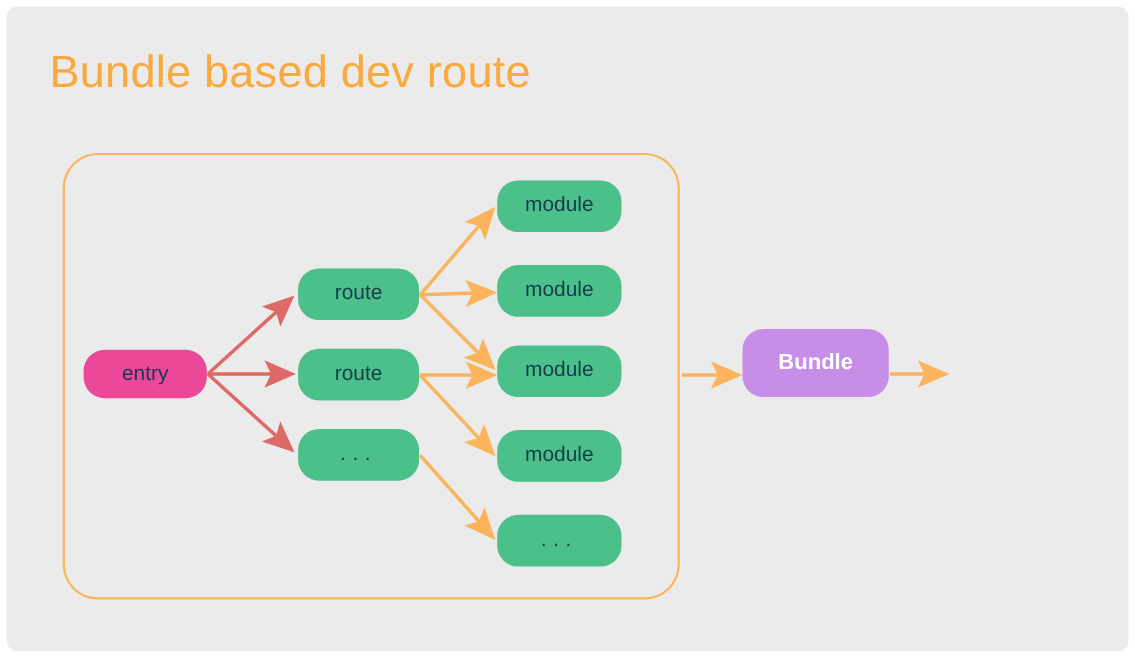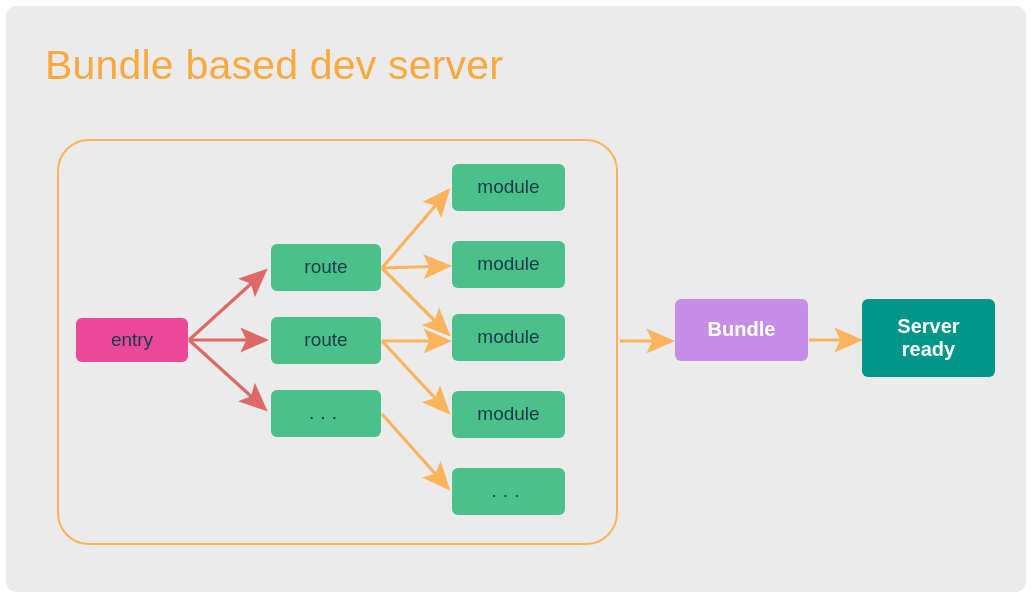--- a/index.html
+++ b/index.html
@@ -51,21 +51,21 @@
     position: absolute;
     left: 0;
     top: 0;
     width: 1032px;
     height: 600px;
     overflow: visible;
   }
   .node {
     position: absolute;
     box-sizing: border-box;
-    border-radius: 6px;
+    border-radius: 19px;
     display: flex;
     align-items: center;
     justify-content: center;
     line-height: 1.16;
   }
   .node-entry {
     background: #ec4899;
     color: #163b4a;
     font-size: 19px;
     font-weight: 400;
@@ -93,21 +93,21 @@
     font-size: 19px;
   }
 </style>
 </head>
 <body>
 
 <div id="stage">
 
   <div class="panel"></div>
 
-  <div class="title">Bundle based dev server</div>
+  <div class="title">Bundle based dev route</div>
 
   <div class="group-box"></div>
 
   <svg class="edges" viewBox="0 0 1032 600">
     <defs>
       <marker id="arrow-red" markerWidth="9" markerHeight="9" refX="7.4" refY="4.5" orient="auto" markerUnits="strokeWidth">
         <path d="M0,0.6 L9,4.5 L0,8.4 L1.9,4.5 Z" fill="#dd6a66"></path>
       </marker>
       <marker id="arrow-orange" markerWidth="9" markerHeight="9" refX="7.4" refY="4.5" orient="auto" markerUnits="strokeWidth">
         <path d="M0,0.6 L9,4.5 L0,8.4 L1.9,4.5 Z" fill="#fbb45c"></path>
@@ -187,18 +187,14 @@
   </div>
 
   <div class="node node-green" style="left:452px; top:468px; width:113px; height:47px;">
     <span class="dots">...</span>
   </div>
 
   <div class="node node-bundle" style="left:675px; top:299px; width:133px; height:62px;">
     <span>Bundle</span>
   </div>
 
-  <div class="node node-server" style="left:862px; top:299px; width:133px; height:78px; flex-direction:column;">
-    <span>Server</span>
-    <span>ready</span>
-  </div>
 
 </div>
 
 </body></html>

